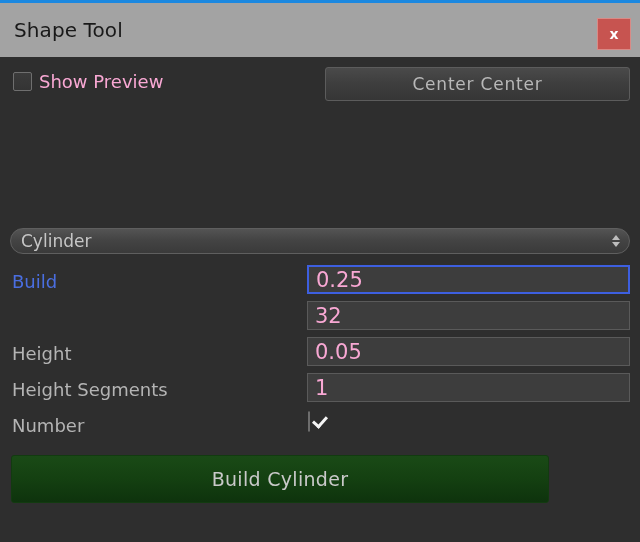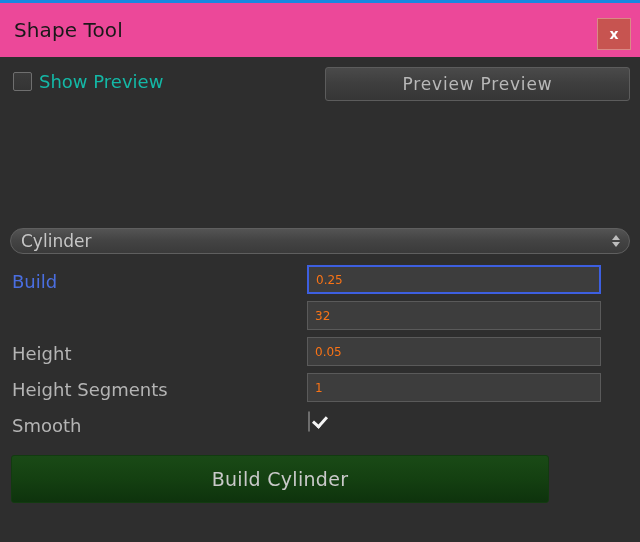--- a/index.html
+++ b/index.html
@@ -19,21 +19,21 @@
     width: 640px;
     height: 542px;
     background: #2e2e2e;
     box-sizing: border-box;
   }
 
   
   .titlebar {
     position: relative;
     height: 57px;
-    background: #ec4899;
+    background: #a3a3a3;
     border-top: 3px solid #1b88e0;
     box-sizing: border-box;
     display: flex;
     align-items: center;
   }
   .title-text {
     margin-left: 14px;
     font-size: 20px;
     color: #191919;
     font-family: "DejaVu Sans", "Liberation Sans", sans-serif;
@@ -90,21 +90,21 @@
     position: absolute;
     left: 13px;
     top: 4px;
     display: flex;
     align-items: center;
     cursor: pointer;
   }
   .show-preview-label {
     margin-left: 7px;
     font-size: 18px;
-    color: #14b8a6;
+    color: #f9a8d4;
   }
   .btn {
     background: linear-gradient(180deg, #4a4a4a 0%, #3e3e3e 48%, #363636 100%);
     border: 1px solid #5c5c5c;
     border-radius: 3px;
     color: #b8b8b8;
     font-size: 17px;
     display: flex;
     align-items: center;
     justify-content: center;
@@ -189,27 +189,27 @@
     color: #b4b4b4;
     white-space: nowrap;
   }
   .field-label.active {
     color: #4a6ee0;
   }
   .field-input {
     position: absolute;
     left: 307px;
     top: 1px;
-    width: 294px;
+    width: 323px;
     height: 29px;
     background: #3d3d3d;
     border: 1px solid #5a5a5a;
     box-sizing: border-box;
-    color: #f97316;
-    font-size: 12px;
+    color: #f9a8d4;
+    font-size: 21px;
     font-family: "DejaVu Sans", "Liberation Sans", sans-serif;
     padding: 0 0 0 7px;
     line-height: 27px;
     outline: none;
     cursor: text;
   }
   .field-input.focused {
     border: 2px solid #3d5fe0;
   }
   .field-checkbox-wrap {
@@ -269,21 +269,21 @@
     <div class="close-button">x</div>
   </div>
 
   <div class="body">
 
     <div class="top-row">
       <div class="show-preview-wrap">
         <span class="checkbox"></span>
         <span class="show-preview-label">Show Preview</span>
       </div>
-      <div class="btn center-preview-button">Preview Preview</div>
+      <div class="btn center-preview-button">Center Center</div>
     </div>
 
 
     <div class="dropdown">
       <span class="dropdown-value">Cylinder</span>
       <span class="dropdown-arrows">
         <span class="arr-up"></span>
         <span class="arr-dn"></span>
       </span>
     </div>
@@ -303,21 +303,21 @@
         <span class="field-label">Height</span>
         <input class="field-input" type="text" value="0.05" style="">
       </div>
 
       <div class="field-row">
         <span class="field-label">Height Segments</span>
         <input class="field-input" type="text" value="1" style="">
       </div>
 
       <div class="field-row">
-        <span class="field-label">Smooth</span>
+        <span class="field-label">Number</span>
         <span class="field-checkbox-wrap">
           <span class="field-checkbox checked"></span>
         </span>
       </div>
 
     </div>
 
     <div class="build-button">Build Cylinder</div>
 
   </div>

